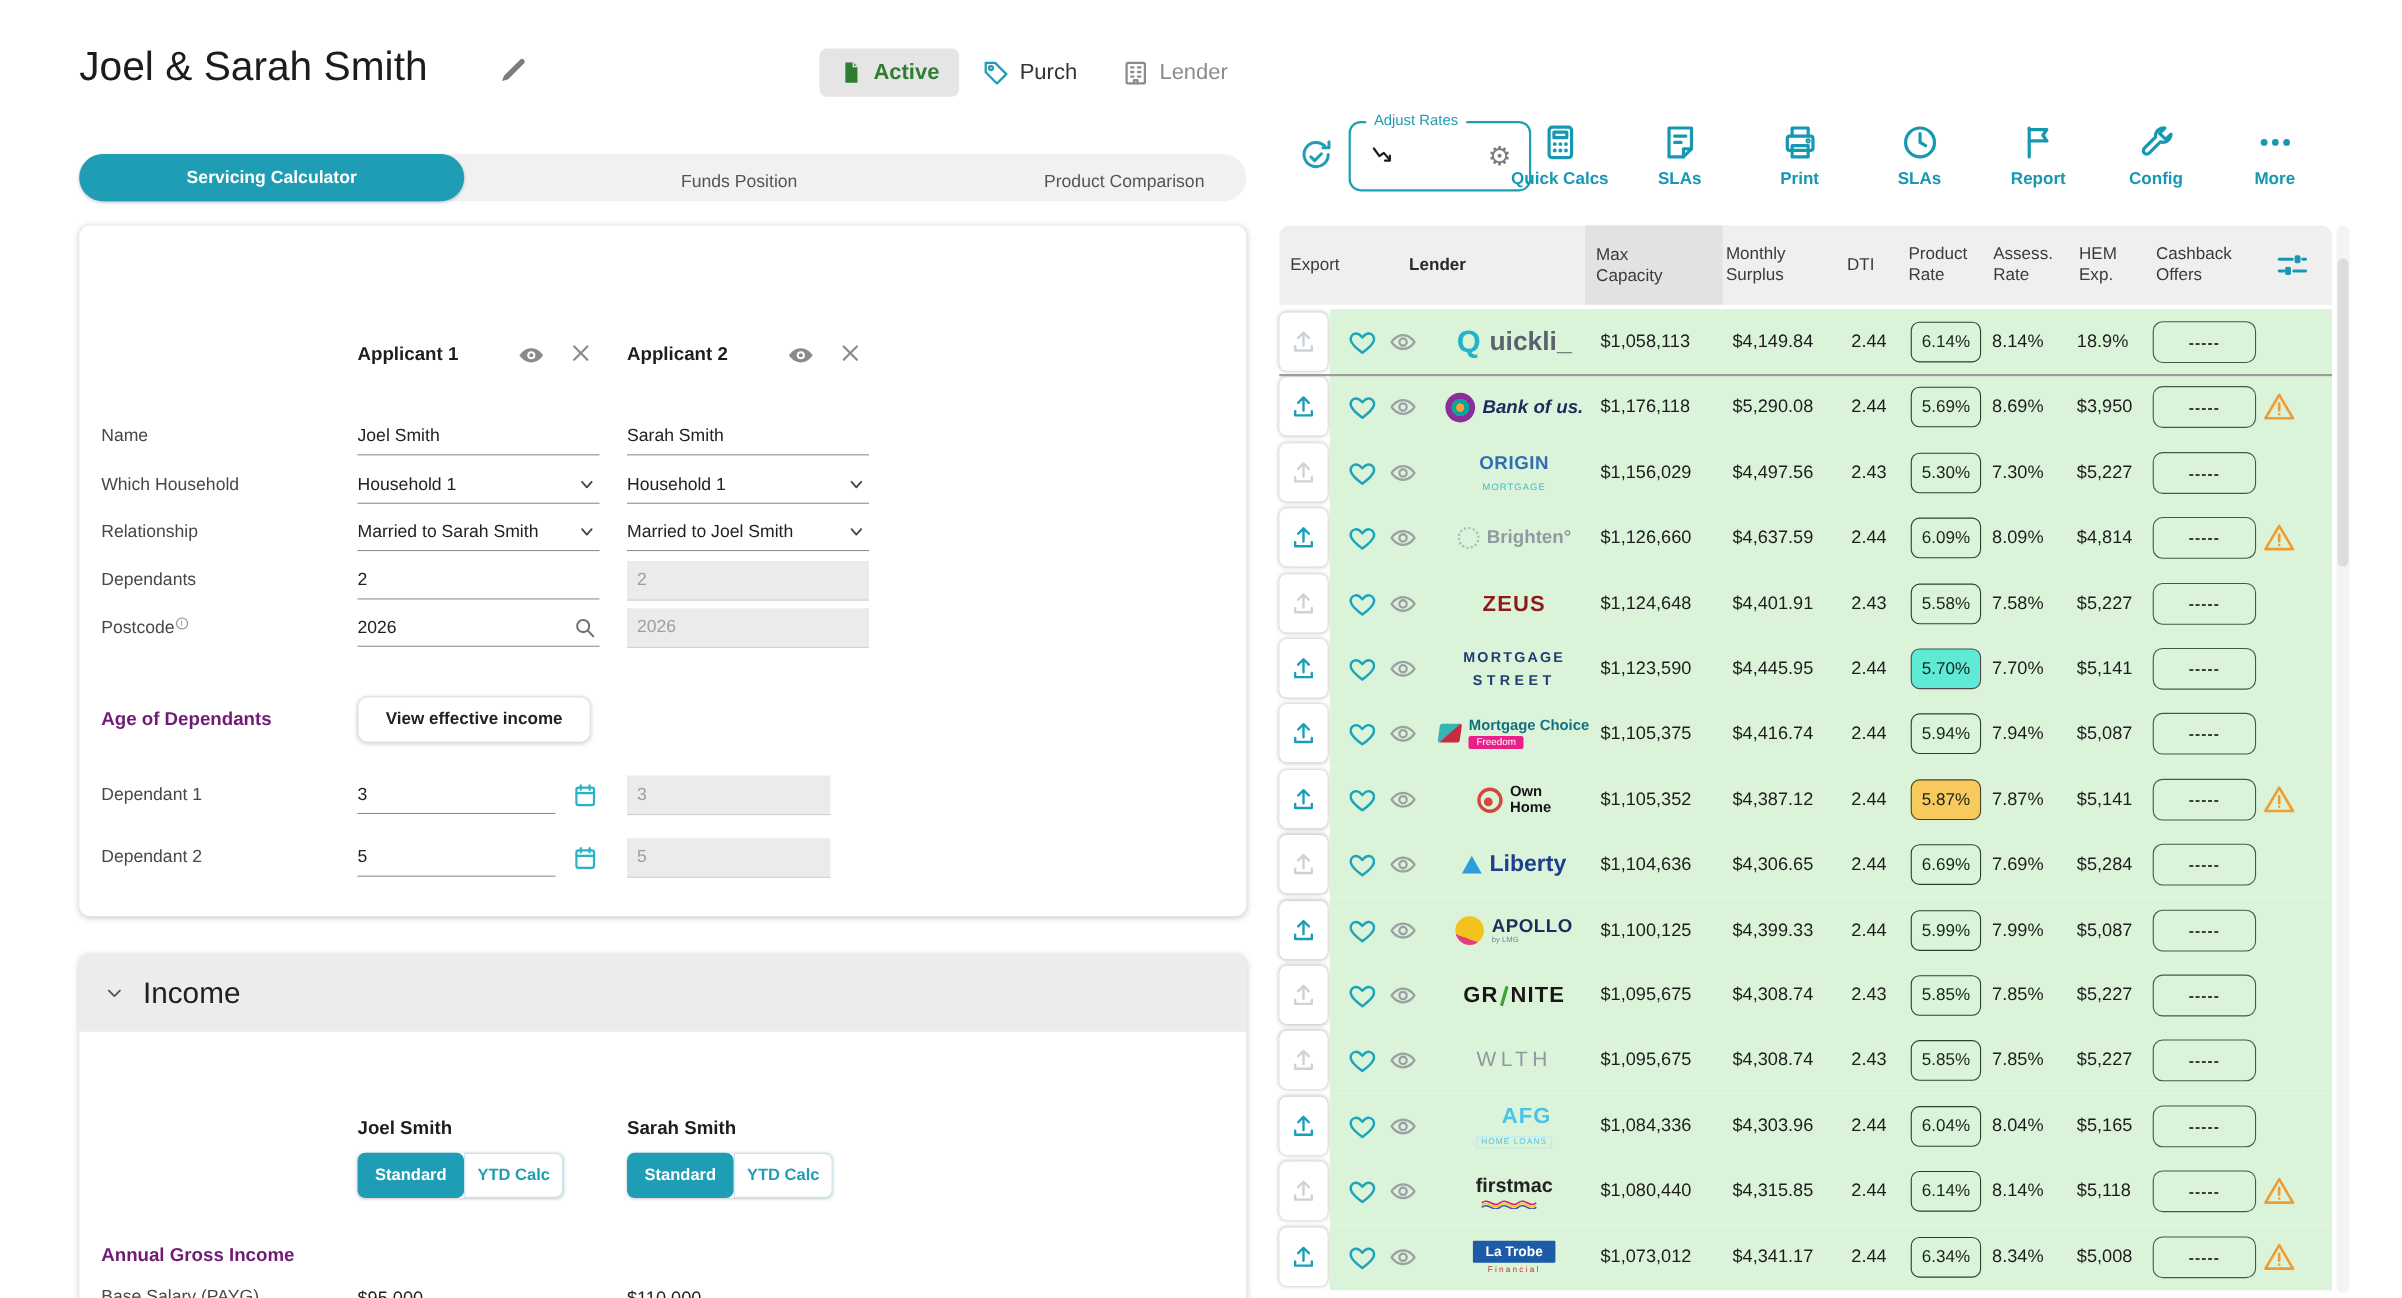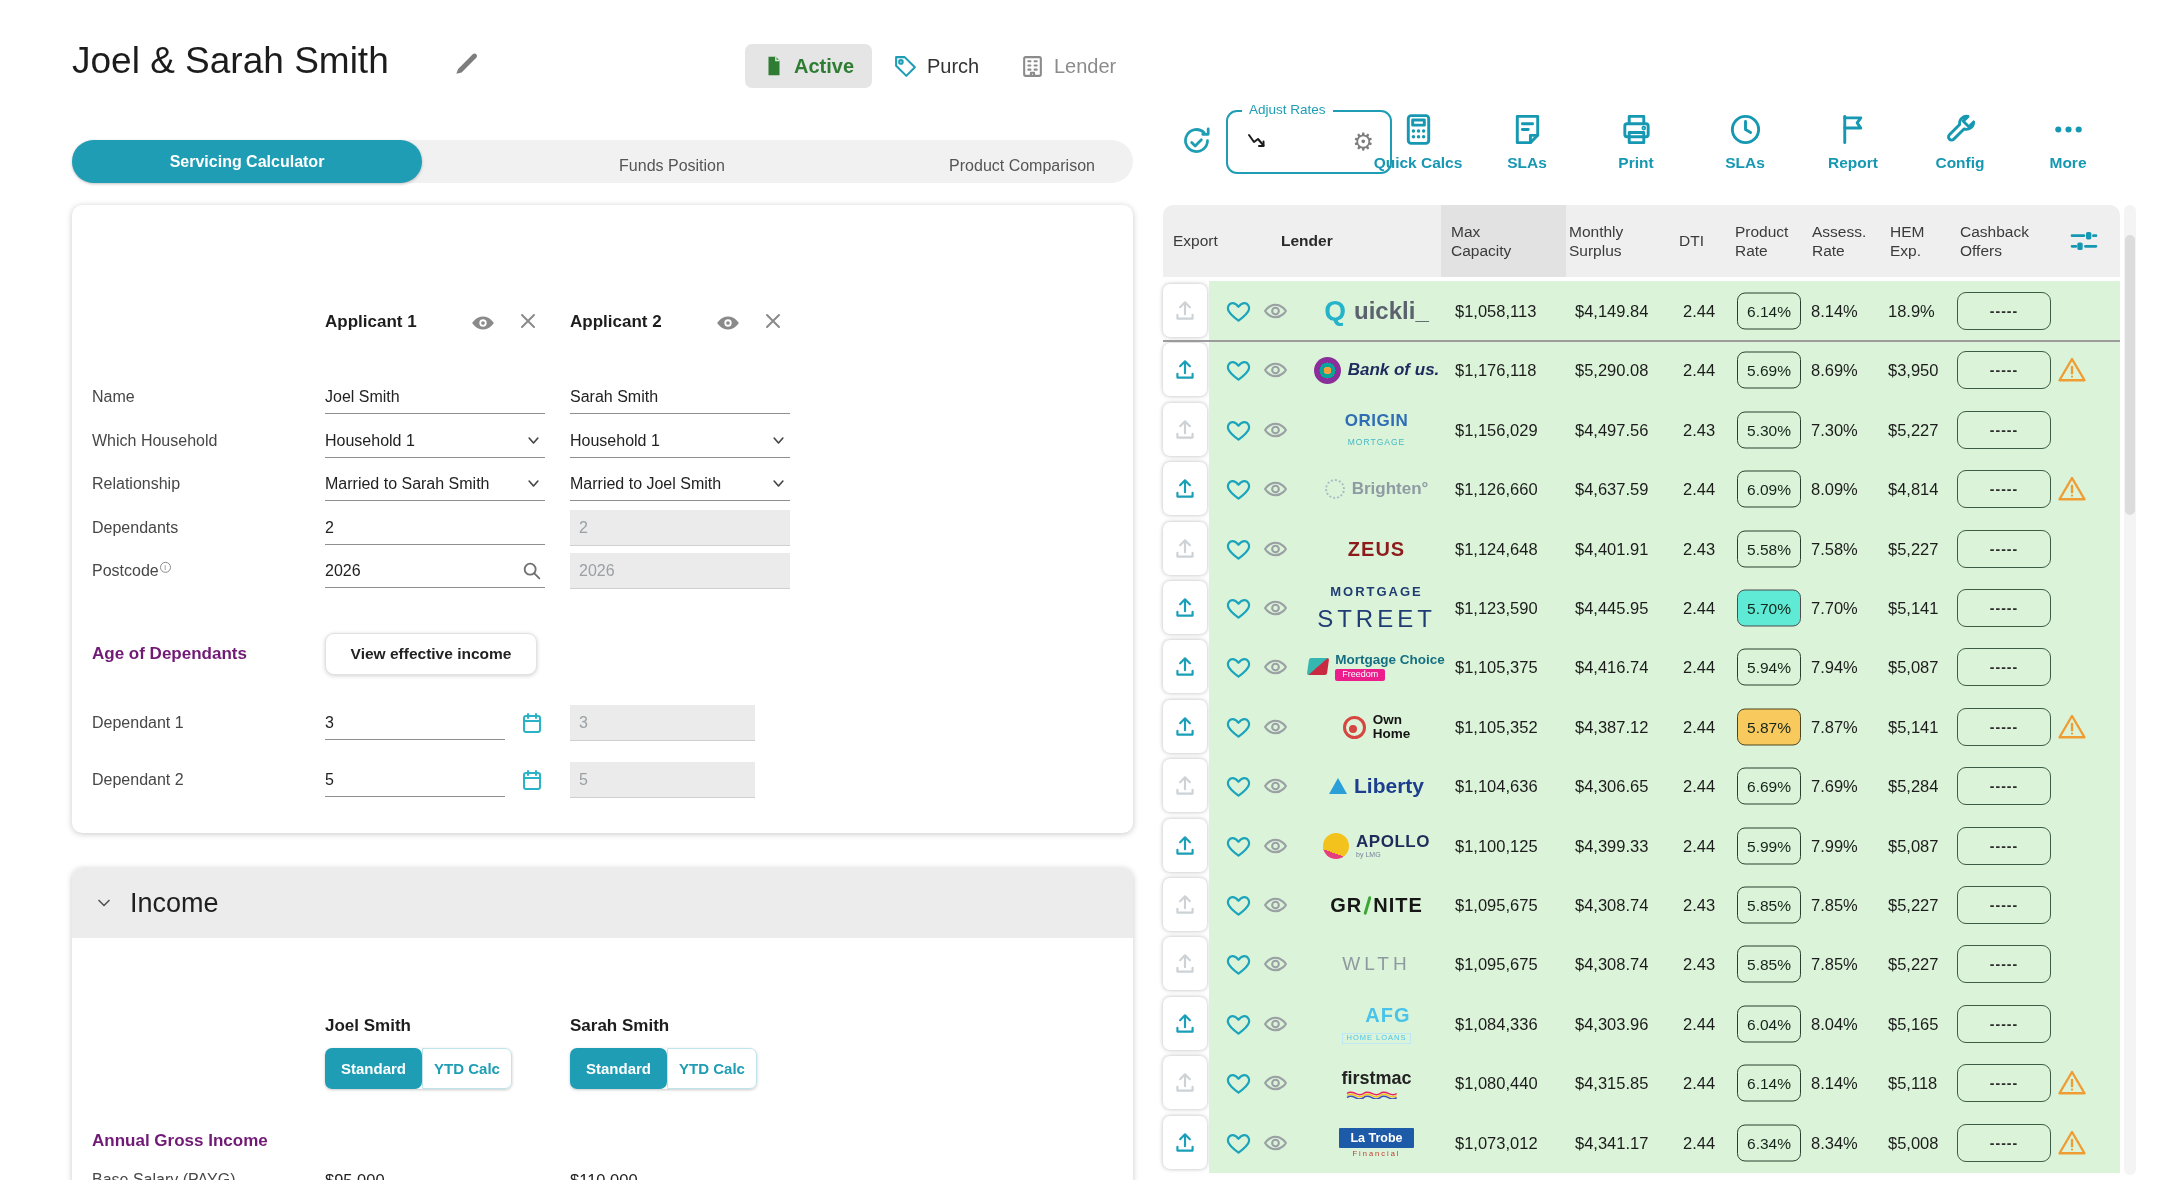--- a/index.html
+++ b/index.html
@@ -143,21 +143,21 @@
     background:radial-gradient(circle,#f2a13b 0 20%,#0ba39a 20% 42%,#8a2f99 42% 74%,#5c1f6e 74% 100%); }
   .lg-bankofus .t { font-weight:700; font-style:italic; color:#1e2a5e; font-size:17px; }
   .lg-origin { flex-direction:column; line-height:1.1; }
   .lg-origin .l1 { color:#2f6db5; font-weight:800; font-size:17px; letter-spacing:.5px; }
   .lg-origin .l2 { color:#45b8c6; font-size:8.5px; letter-spacing:1px; }
   .lg-brighten .ic { width:20px; height:20px; border:2px dotted #a9bcc4; border-radius:50%; flex:none; }
   .lg-brighten .t { color:#8f9aa3; font-weight:600; font-size:17px; }
   .lg-zeus { color:#8e1b1b; font-weight:800; font-size:20px; letter-spacing:1px; }
   .lg-mortgagestreet { flex-direction:column; line-height:1.05; color:#1f3c73; }
   .lg-mortgagestreet .l1 { font-weight:700; font-size:13px; letter-spacing:2px; }
-  .lg-mortgagestreet .l2 { font-weight:400; font-size:24px; letter-spacing:4px; }
+  .lg-mortgagestreet .l2 { font-weight:700; font-size:13px; letter-spacing:4px; }
   .lg-mortgagechoice .ic { width:20px; height:17px; flex:none; border-radius:2px;
     background:linear-gradient(135deg,#35b6b0 48%,#c92a42 52%); transform:skewX(-8deg); }
   .lg-mortgagechoice .l1 { color:#156f80; font-weight:700; font-size:13.5px; }
   .lg-mortgagechoice .l2 { background:#ec1e8c; color:#fff; font-size:9px; padding:1px 7px; border-radius:2px; margin-top:2px; }
   .lg-ownhome .ic { width:23px; height:23px; border:3px solid #d6453f; border-radius:50%; flex:none; position:relative; }
   .lg-ownhome .ic i { position:absolute; left:3px; top:6px; width:8px; height:8px; background:#d6453f; border-radius:50%; }
   .lg-ownhome .l1 { color:#141414; font-weight:800; font-size:13.5px; }
   .lg-liberty .ic { width:0; height:0; border-left:9px solid transparent; border-right:9px solid transparent;
     border-bottom:16px solid #2a9fd8; flex:none; }
   .lg-liberty .t { color:#1d3e8f; font-weight:800; font-size:21px; }

